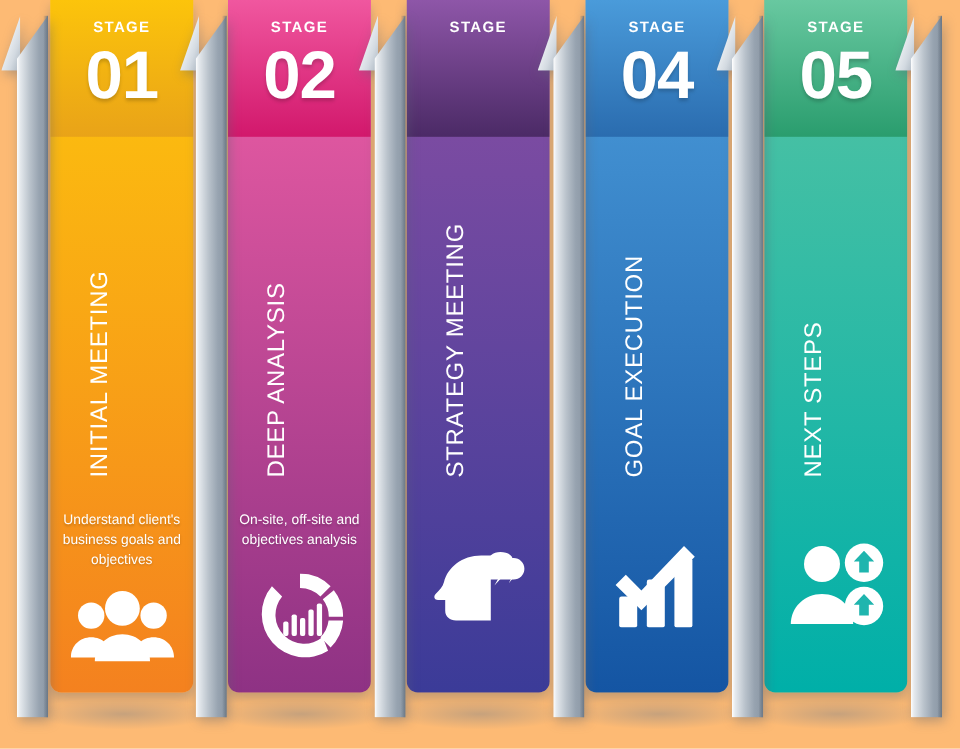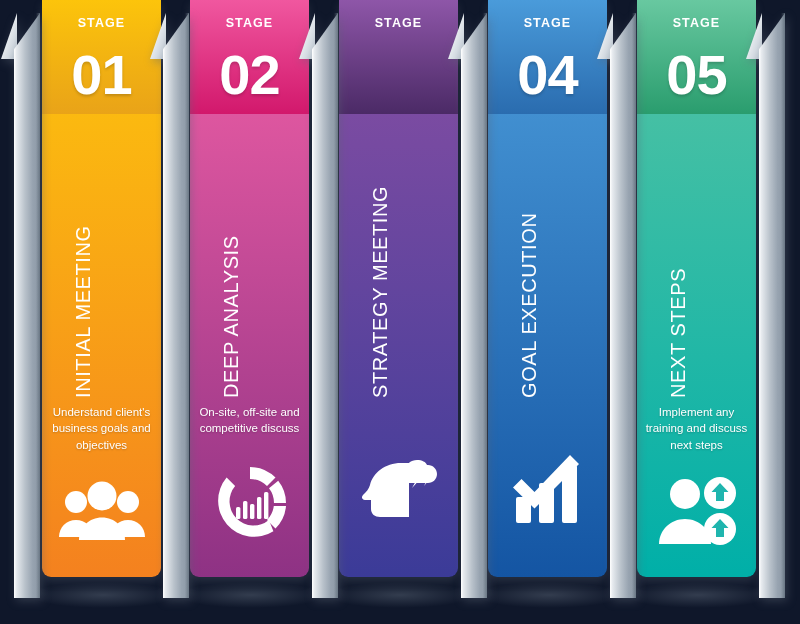--- a/index.html
+++ b/index.html
@@ -9,21 +9,21 @@
     height: 624px;
     background: #ffffff;
     font-family: "Liberation Sans", sans-serif;
     overflow: hidden;
   }
 
   #infographic {
     position: relative;
     width: 800px;
     height: 624px;
-    background: #0f172a;
+    background: #fdba74;
   }
 
   
   .pole {
     position: absolute;
     top: 13px;
     width: 26px;
     height: 585px;
     z-index: 3;
     filter: drop-shadow(2px 3px 5px rgba(90,100,115,0.45));
@@ -89,21 +89,21 @@
     font-weight: bold;
     letter-spacing: 1.1px;
     color: #ffffff;
     line-height: 1;
   }
   .stage-number {
     font-size: 56px;
     font-weight: bold;
     color: #ffffff;
     line-height: 0.95;
-    margin-top: 18px;
+    margin-top: 6px;
     letter-spacing: -1px;
     text-shadow: 0 2px 3px rgba(0,0,0,0.18);
   }
 
   .stage-body {
     position: relative;
     width: 100%;
     flex: 1 1 auto;
     display: flex;
     flex-direction: column;
@@ -133,20 +133,21 @@
 
   .desc {
     width: 108px;
     color: #ffffff;
     font-size: 11.5px;
     line-height: 1.42;
     text-align: center;
     font-weight: 500;
     text-shadow: 0 1px 2px rgba(0,0,0,0.22);
     padding: 0 2px;
+    margin-top: 22px;
   }
 
   .icon-zone {
     flex: 1 1 auto;
     width: 100%;
     display: flex;
     align-items: center;
     justify-content: center;
     padding-bottom: 8px;
   }
@@ -195,21 +196,21 @@
     </div>
     <div class="stage" style="left: 190px; background: linear-gradient(rgb(241, 95, 166) 0%, rgb(142, 50, 132) 100%);">
       <div class="stage-header" style="background: linear-gradient(rgb(240, 87, 159) 0%, rgb(210, 24, 108) 100%);">
         <div class="stage-word">STAGE</div>
         <div class="stage-number">02</div>
       </div>
       <div class="stage-body">
         <div class="vtitle-zone">
           <div class="vtitle">DEEP ANALYSIS</div>
         </div>
-        <div class="desc">On-site, off-site and competitive discuss</div>
+        <div class="desc">On-site, off-site and objectives analysis</div>
         <div class="icon-zone">
           <svg width="72" height="72" viewBox="0 0 72 72" fill="rgba(255,255,255,1)" aria-hidden="true">
         <path d="M36 0a36 36 0 0 1 25.5 10.6l-8.5 8.5A24 24 0 0 0 36 12z"></path>
         <path d="M64.2 13.8A36 36 0 0 1 72 36h-12a24 24 0 0 0-5-14.7z"></path>
         <path d="M72 39a36 36 0 0 1-10.5 22.5l-8.5-8.5A24 24 0 0 0 59.8 39z"></path>
         <path d="M59.4 64.2A36 36 0 0 1 12.6 10.6l8.5 8.5a24 24 0 0 0 33.8 33.8z"></path>
         <rect x="22" y="40" width="4.4" height="12" rx="1.6"></rect>
         <rect x="29" y="34" width="4.4" height="18" rx="1.6"></rect>
         <rect x="36" y="37" width="4.4" height="15" rx="1.6"></rect>
         <rect x="43" y="30" width="4.4" height="22" rx="1.6"></rect>
@@ -257,21 +258,20 @@
     </div>
     <div class="stage" style="left: 637px; background: linear-gradient(rgb(86, 196, 163) 0%, rgb(0, 175, 168) 100%);">
       <div class="stage-header" style="background: linear-gradient(rgb(104, 200, 160) 0%, rgb(42, 157, 110) 100%);">
         <div class="stage-word">STAGE</div>
         <div class="stage-number">05</div>
       </div>
       <div class="stage-body">
         <div class="vtitle-zone">
           <div class="vtitle">NEXT STEPS</div>
         </div>
-        <div class="desc">Implement any training and discuss next steps</div>
         <div class="icon-zone">
           <svg width="84" height="70" viewBox="0 0 84 70" fill="rgba(255,255,255,1)" aria-hidden="true">
         <circle cx="30" cy="18" r="15"></circle>
         <path d="M4 68c0-14 11.6-25 26-25s26 11 26 25z"></path>
         <circle cx="65" cy="17" r="16"></circle>
         <path d="M65 7l8.5 9H69v9h-8v-9h-4.5z" fill="#1FB5AE"></path>
         <circle cx="65" cy="53" r="16"></circle>
         <path d="M65 43l8.5 9H69v9h-8v-9h-4.5z" fill="#1FB5AE"></path>
       </svg>
         </div>

